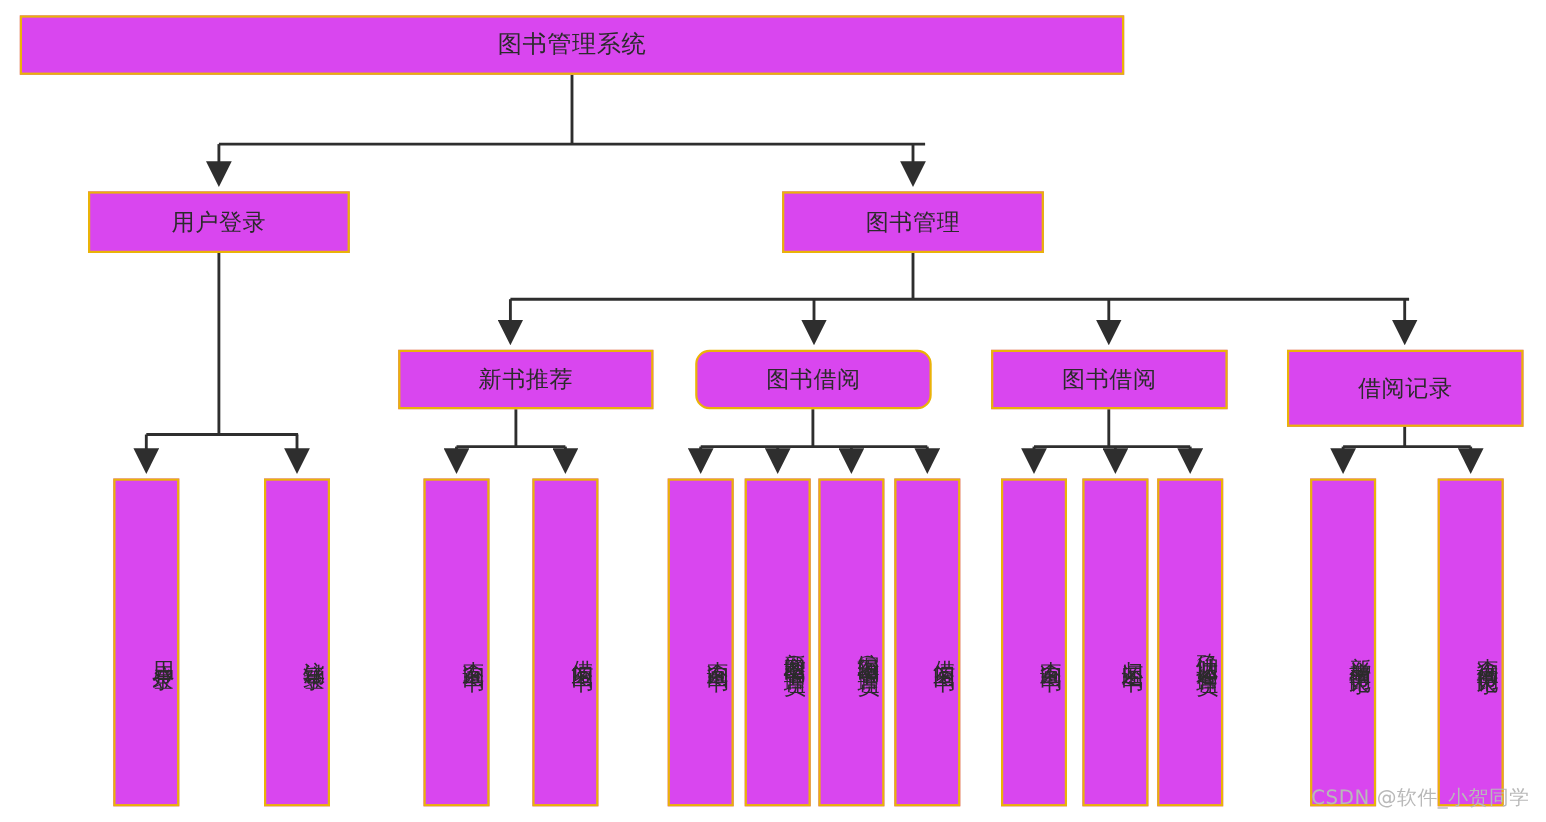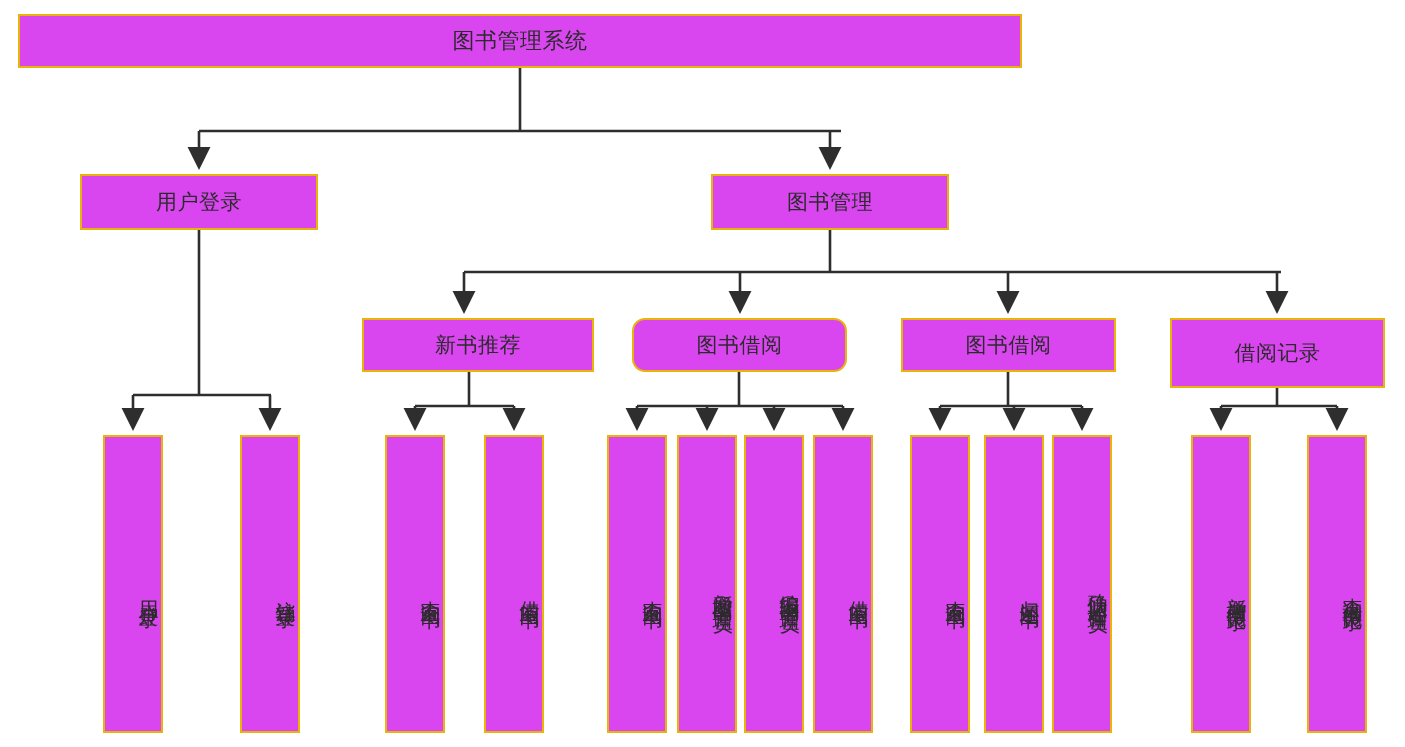--- a/index.html
+++ b/index.html
@@ -150,14 +150,15 @@
   <div class="node v" style="left:910px; top:435px; width:60px; height:298px;">查询图书</div>
 
   <div class="node v" style="left:984px; top:435px; width:60px; height:298px;">归还图书</div>
 
   <div class="node v" style="left:1052px; top:435px; width:60px; height:298px;">确认归还（管理员）</div>
 
   <div class="node v" style="left:1191px; top:435px; width:60px; height:298px;">新增借阅记录</div>
 
   <div class="node v" style="left:1307px; top:435px; width:60px; height:298px;">查询借阅记录</div>
 
+  <div class="watermark" style="left:1192px; top:713px;">CSDN @软件_小贺同学</div>
 
 </div>
 
 </body></html>

